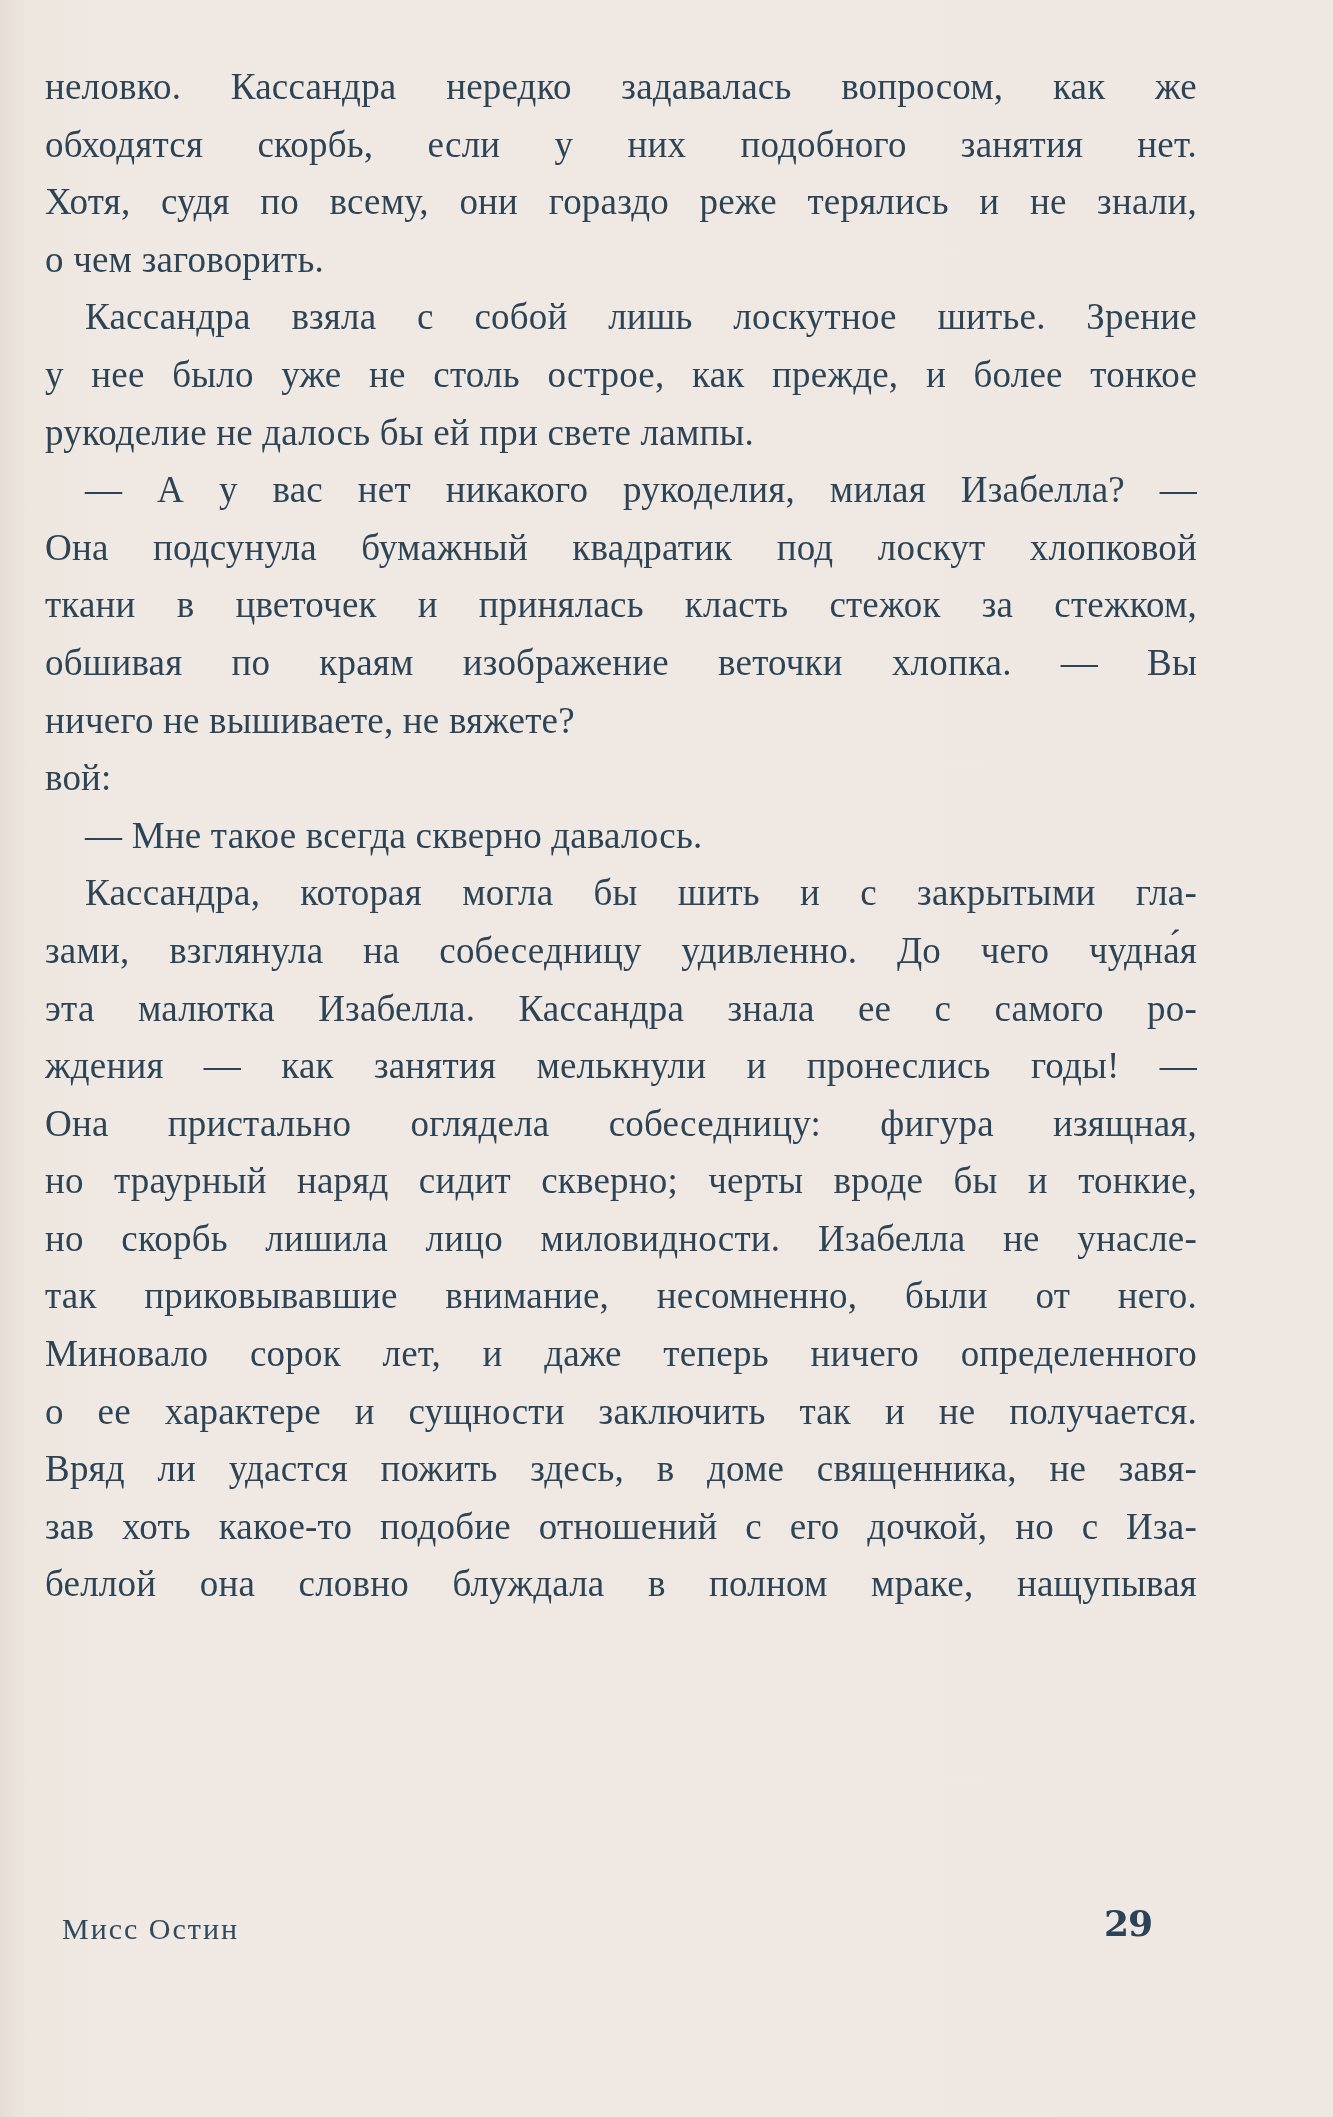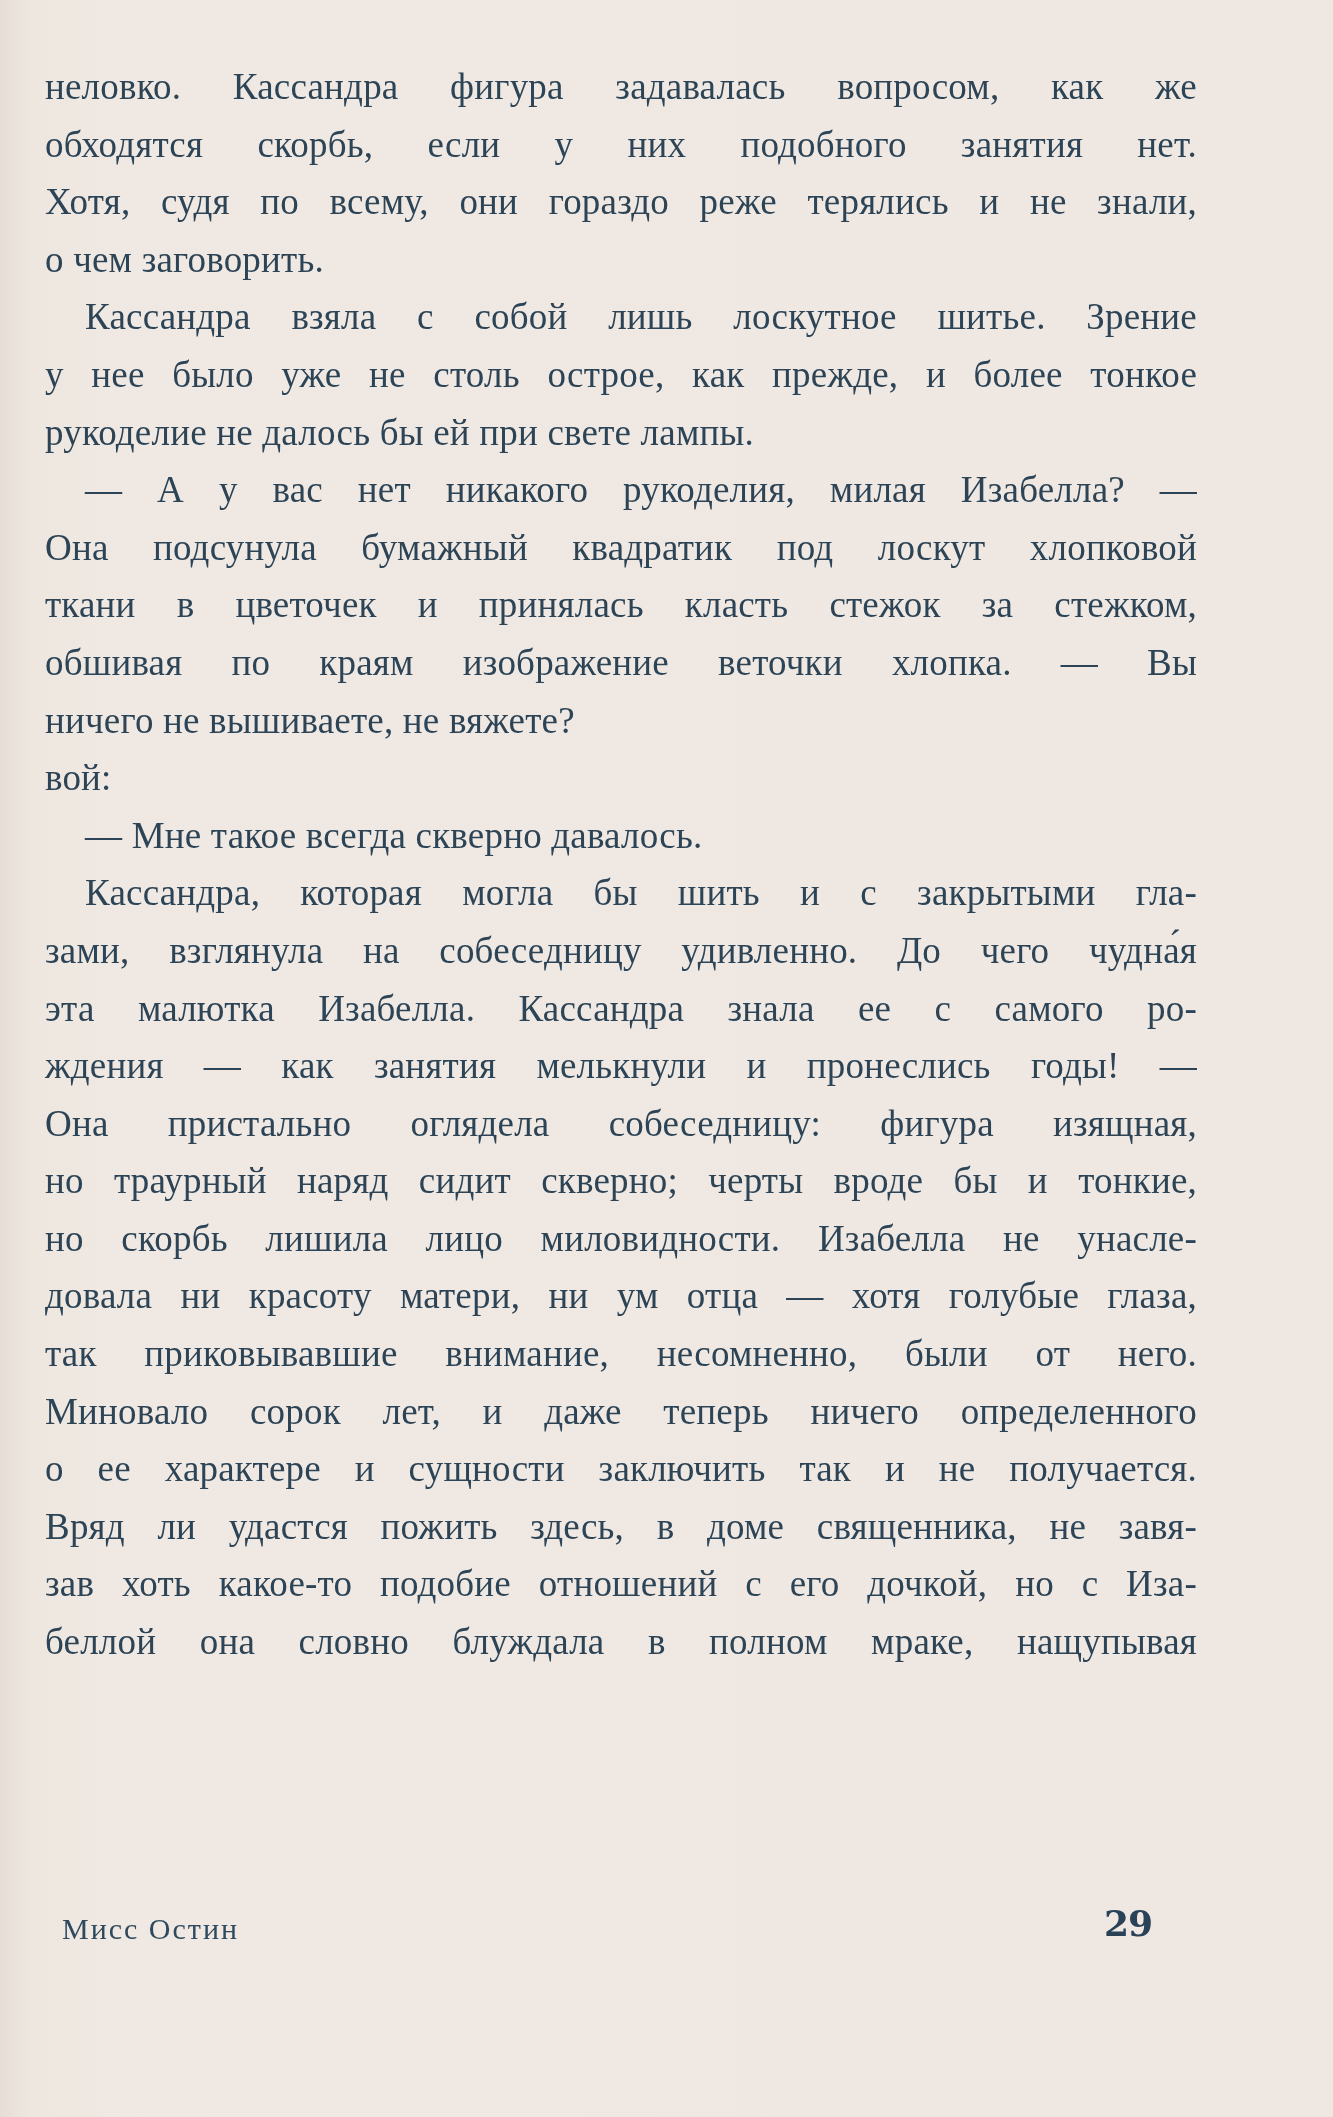--- a/index.html
+++ b/index.html
@@ -55,42 +55,41 @@
     color: #2a4257;
     font-family: "DejaVu Serif", serif;
     letter-spacing: -1px;
   }
 </style>
 </head>
 <body>
 
 <div class="page">
   <div class="text-block">
-    <span class="line">неловко. Кассандра фигура задавалась вопросом, как же</span>
+    <span class="line">неловко. Кассандра нередко задавалась вопросом, как же</span>
     <span class="line">обходятся скорбь, если у них подобного занятия нет.</span>
     <span class="line">Хотя, судя по всему, они гораздо реже терялись и не знали,</span>
     <span class="line last">о чем заговорить.</span>
     <span class="line indent">Кассандра взяла с собой лишь лоскутное шитье. Зрение</span>
     <span class="line">у нее было уже не столь острое, как прежде, и более тонкое</span>
     <span class="line last">рукоделие не далось бы ей при свете лампы.</span>
     <span class="line indent">— А у вас нет никакого рукоделия, милая Изабелла? —</span>
     <span class="line">Она подсунула бумажный квадратик под лоскут хлопковой</span>
     <span class="line">ткани в цветочек и принялась класть стежок за стежком,</span>
     <span class="line">обшивая по краям изображение веточки хлопка. — Вы</span>
     <span class="line last">ничего не вышиваете, не вяжете?</span>
     <span class="line last">вой:</span>
     <span class="line indent last">— Мне такое всегда скверно давалось.</span>
     <span class="line indent">Кассандра, которая могла бы шить и с закрытыми гла-</span>
     <span class="line">зами, взглянула на собеседницу удивленно. До чего чудна́я</span>
     <span class="line">эта малютка Изабелла. Кассандра знала ее с самого ро-</span>
     <span class="line">ждения — как занятия мелькнули и пронеслись годы! —</span>
     <span class="line">Она пристально оглядела собеседницу: фигура изящная,</span>
     <span class="line">но траурный наряд сидит скверно; черты вроде бы и тонкие,</span>
     <span class="line">но скорбь лишила лицо миловидности. Изабелла не унасле-</span>
-    <span class="line">довала ни красоту матери, ни ум отца — хотя голубые глаза,</span>
     <span class="line">так приковывавшие внимание, несомненно, были от него.</span>
     <span class="line">Миновало сорок лет, и даже теперь ничего определенного</span>
     <span class="line">о ее характере и сущности заключить так и не получается.</span>
     <span class="line">Вряд ли удастся пожить здесь, в доме священника, не завя-</span>
     <span class="line">зав хоть какое-то подобие отношений с его дочкой, но с Иза-</span>
     <span class="line">беллой она словно блуждала в полном мраке, нащупывая</span>
   </div>
 
   <div class="footer-left">Мисс Остин</div>
   <div class="footer-right">29</div>

